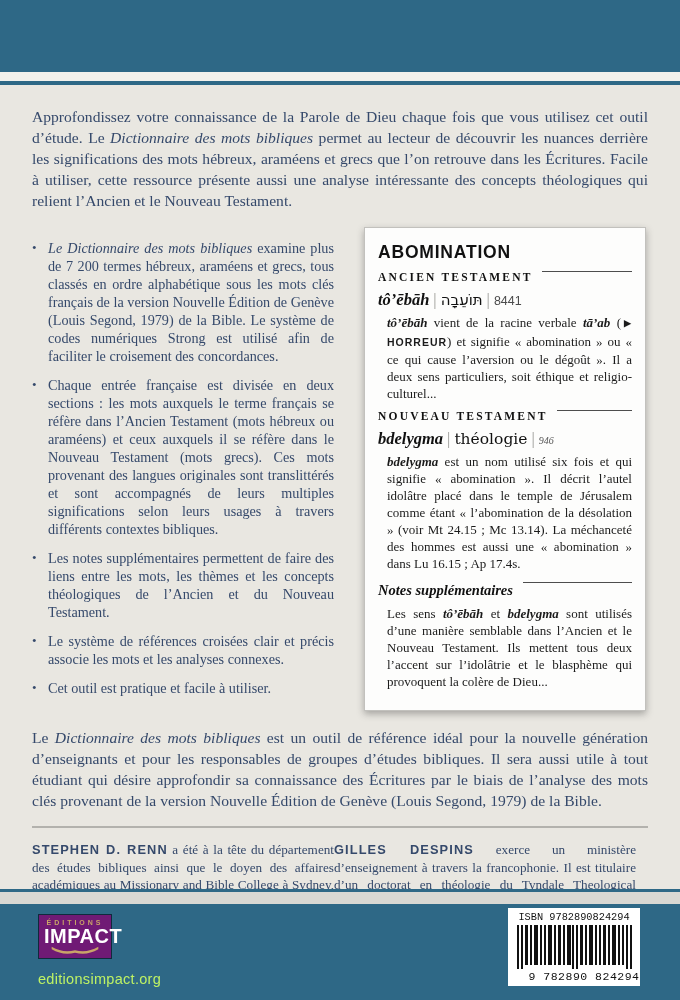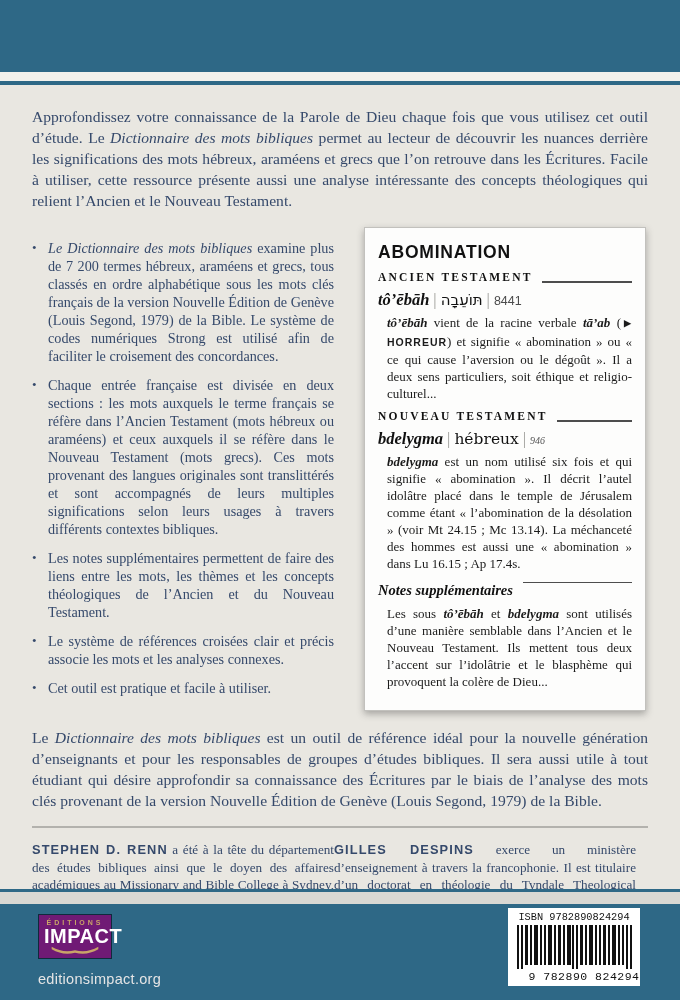--- a/index.html
+++ b/index.html
@@ -35,21 +35,21 @@
     border:1px solid #c2c1bd;
     box-shadow:0 3px 7px rgba(40,40,40,.35);
     padding:12px 13px 14px 13px;
     color:#1e1e1e;
   }
   .card-title{
     font-family:"Liberation Sans", sans-serif;
     font-weight:bold;font-size:17.5px;letter-spacing:.8px;
     margin:2px 0 8px 0;color:#111;
   }
-  .sect{display:flex;align-items:flex-end;margin:8px 0 7px 0;}
+  .sect{display:flex;align-items:flex-start;margin:8px 0 7px 0;}
   .sect .sect-label{
     font-weight:bold;font-size:11.5px;letter-spacing:2.2px;color:#111;
     white-space:nowrap;
   }
   .sect .rule{flex:1;height:1.6px;background:#4d4d4d;margin-left:9px;}
   .headword{font-size:16.5px;margin:4px 0 4px 0;color:#111;}
   .headword .hw{font-weight:bold;font-style:italic;}
   .headword .pipe{color:#9a9a96;font-weight:normal;padding:0 4px;}
   .headword .hebrew{font-family:"DejaVu Sans", sans-serif;font-size:15px;}
   .headword .greek{font-family:"DejaVu Serif", serif;font-size:15.5px;}
@@ -98,21 +98,21 @@
   .logo-editions{
     font-family:"Liberation Sans", sans-serif;font-weight:bold;
     font-size:7px;letter-spacing:3px;color:#c9a468;display:block;
   }
   .logo-impact{
     font-family:"Liberation Sans", sans-serif;font-weight:bold;
     font-size:20px;letter-spacing:.5px;color:#ffffff;display:block;line-height:20px;
   }
   .logo-book{display:block;margin:0 auto;width:56px;height:10px;}
   .website{
-    font-family:"Liberation Sans", sans-serif;font-size:14.5px;color:#e5e5e5;
+    font-family:"Liberation Sans", sans-serif;font-size:14.5px;color:#bef264;
     margin-top:12px;letter-spacing:.3px;
   }
   .barcode-box{
     width:132px;background:#ffffff;margin-top:4px;height:78px;
     padding:3px 5px;box-sizing:border-box;
     display:flex;flex-direction:column;align-items:center;
   }
   .isbn-label{
     font-family:"Liberation Mono", monospace;font-size:10.3px;color:#111;
     white-space:nowrap;
@@ -170,29 +170,29 @@
         <div class="headword">
           <span class="hw">tô’ēbāh</span><span class="pipe">|</span><span class="hebrew" dir="rtl">תּוֹעֵבָה</span><span class="pipe">|</span><span class="strong-ot">8441</span>
         </div>
         <div class="entry-body"><span class="bi">tô’ēbāh</span><span> vient de la racine verbale </span><span class="bi">tā’ab</span><span> (</span><span class="xref"><span class="xref-arrow">▶</span> <span>HORREUR</span></span><span>) et signifie « abomination » ou « ce qui cause l’aversion ou le dégoût ». Il a deux sens particuliers, soit éthique et religio-culturel...</span></div>
 
         <div class="sect">
           <span class="sect-label">NOUVEAU TESTAMENT</span>
           <span class="rule"></span>
         </div>
         <div class="headword">
-          <span class="hw">bdelygma</span><span class="pipe">|</span><span class="greek">hébreux</span><span class="pipe">|</span><span class="strong-nt">946</span>
+          <span class="hw">bdelygma</span><span class="pipe">|</span><span class="greek">théologie</span><span class="pipe">|</span><span class="strong-nt">946</span>
         </div>
         <div class="entry-body"><span class="bi">bdelygma</span><span> est un nom utilisé six fois et qui signifie « abomination ». Il décrit l’autel idolâtre placé dans le temple de Jérusalem comme étant « l’abomination de la désolation » (voir Mt 24.15 ; Mc 13.14). La méchanceté des hommes est aussi une « abomination » dans Lu 16.15 ; Ap 17.4s.</span></div>
 
         <div class="notes-head">
           <span class="notes-label">Notes supplémentaires</span>
           <span class="rule"></span>
         </div>
-        <div class="entry-body"><span>Les sous </span><span class="bi">tô’ēbāh</span><span> et </span><span class="bi">bdelygma</span><span> sont utilisés d’une manière semblable dans l’Ancien et le Nouveau Testament. Ils mettent tous deux l’accent sur l’idolâtrie et le blasphème qui provoquent la colère de Dieu...</span></div>
+        <div class="entry-body"><span>Les sens </span><span class="bi">tô’ēbāh</span><span> et </span><span class="bi">bdelygma</span><span> sont utilisés d’une manière semblable dans l’Ancien et le Nouveau Testament. Ils mettent tous deux l’accent sur l’idolâtrie et le blasphème qui provoquent la colère de Dieu...</span></div>
       </div>
     </div>
   </div>
 
   <p class="closing"><span>Le </span><i>Dictionnaire des mots bibliques</i><span> est un outil de référence idéal pour la nouvelle génération d’enseignants et pour les responsables de groupes d’études bibliques. Il sera aussi utile à tout étudiant qui désire approfondir sa connaissance des Écritures par le biais de l’analyse des mots clés provenant de la version Nouvelle Édition de Genève (Louis Segond, 1979) de la Bible.</span></p>
 
   <div class="divider"></div>
 
   <div class="bios">
     <p class="bio" style="margin:0;"><span class="bio-name">STEPHEN D. RENN</span><span> a été à la tête du département des études bibliques ainsi que le doyen des affaires académiques au Missionary and Bible College à Sydney, en Australie, où il a enseigné l’Ancien Testament et l’hébreu biblique (1996-2001). Il est actuellement coordonnateur de l’enseignement des langues à Inburra School à Sydney, en Australie.</span></p>

